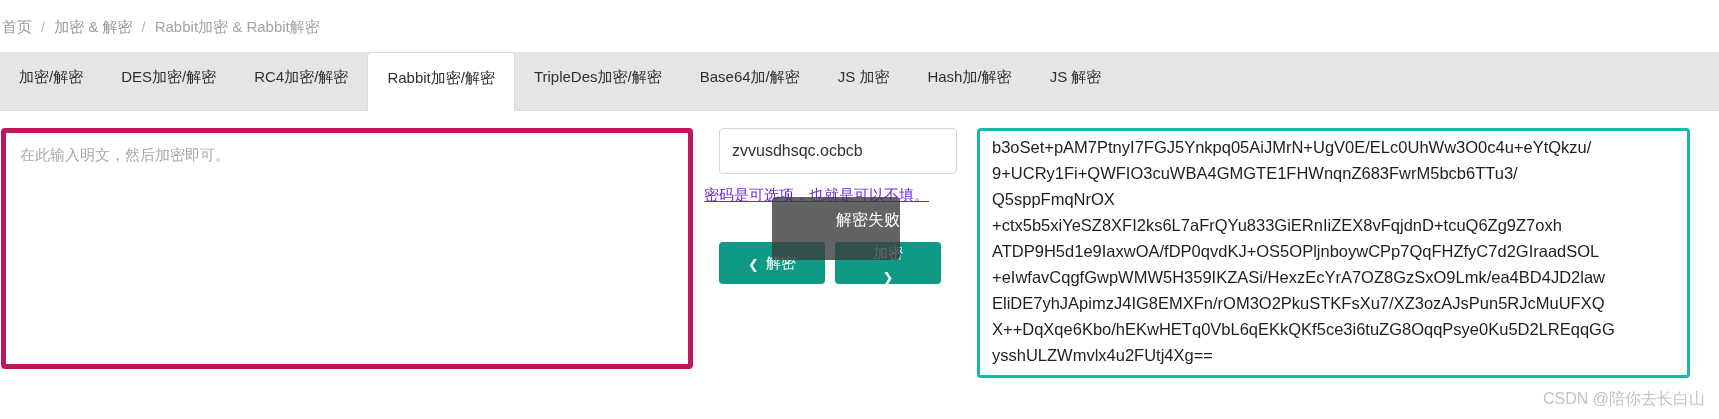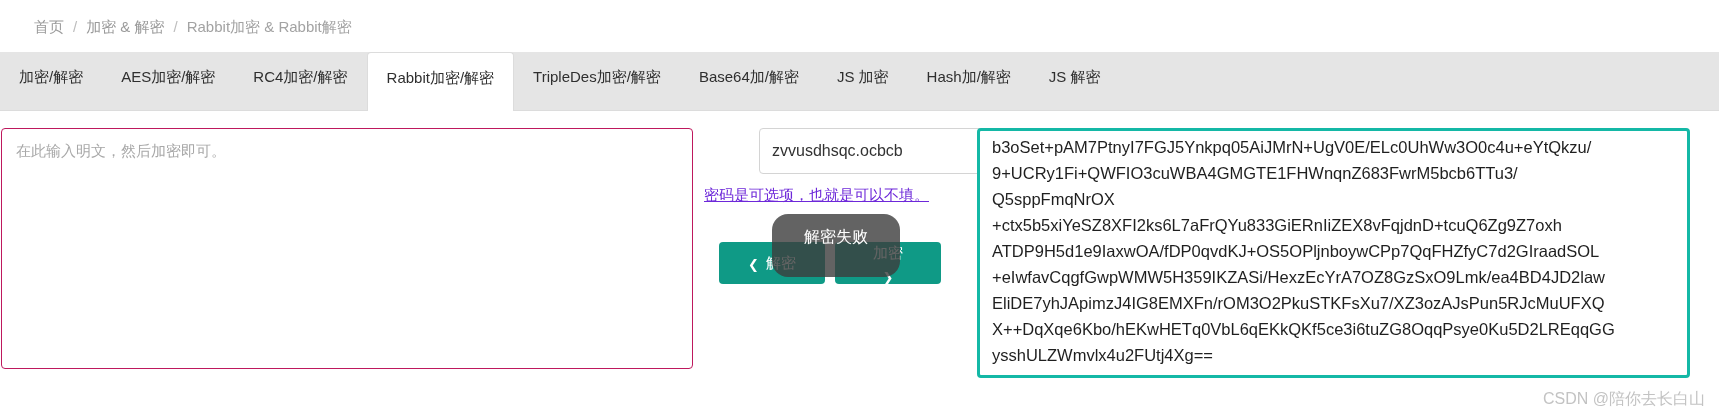--- a/index.html
+++ b/index.html
@@ -1,83 +1,83 @@
 <!DOCTYPE html>
 <html><head>
 <meta charset="utf-8">
 <style>
   html,body{margin:0;padding:0;background:#fff;}
   .screen{
     position:relative;width:1719px;height:419px;overflow:hidden;background:#fff;
     font-family:"Liberation Sans","DejaVu Sans",sans-serif;
   }
   
-  .breadcrumb{position:absolute;left:2px;top:18px;font-size:15px;color:#9b9b9b;white-space:nowrap;margin-left:32px;}
+  .breadcrumb{position:absolute;left:2px;top:18px;font-size:15px;color:#9b9b9b;white-space:nowrap;}
   .breadcrumb .crumb{color:#9b9b9b;cursor:pointer;}
   .breadcrumb .crumb.current{color:#a3a3a3;cursor:default;}
   .breadcrumb .sep{color:#bdbdbd;margin:0 9px;}
   
   .tabs{
     position:absolute;left:0;top:52px;width:100%;height:59px;box-sizing:border-box;
     border-bottom:1px solid #dcdcdc;display:flex;align-items:stretch;background:#e5e5e5;
   }
   .tab{
     display:flex;align-items:center;justify-content:center;box-sizing:border-box;
     padding:0 19px 8px;font-size:15px;color:#2f2f2f;cursor:pointer;white-space:nowrap;
   }
   .tab.active{
     background:#fff;border:1px solid #dcdcdc;border-bottom:none;border-radius:4px 4px 0 0;
     height:59px;position:relative;z-index:2;
   }
   
   .plain{
     position:absolute;left:1px;top:128px;width:692px;height:241px;box-sizing:border-box;
-    border:1px solid #be185d;border-radius:4px;padding:13px 14px;
+    border:5px solid #be185d;border-radius:4px;padding:13px 14px;
     font-family:inherit;font-size:15px;color:#333;resize:none;overflow:hidden;outline:none;background:#fff;
   }
   .plain::placeholder{color:#a8a8a8;opacity:1;}
   
   .pwd{
     position:absolute;left:719px;top:128px;width:238px;height:46px;box-sizing:border-box;
     border:1px solid #d4d4d4;border-radius:4px;padding:0 12px;outline:none;
-    font-family:inherit;font-size:16px;color:#333;background:#fff;margin-left:40px;
+    font-family:inherit;font-size:16px;color:#333;background:#fff;
   }
   .hint{position:absolute;left:704px;top:186px;font-size:15px;color:#6d28d9;white-space:nowrap;text-decoration:underline;}
   .btn{
     position:absolute;top:242px;width:106px;height:42px;border:none;border-radius:4px;
     background:var(--accent,#0f9a86);color:#fff;font-family:inherit;font-size:15px;
     display:flex;align-items:center;justify-content:center;gap:7px;cursor:pointer;padding:0;
   }
   .btn-decrypt{left:719px;}
   .btn-encrypt{left:835px;flex-direction:column;}
   .chev{font-size:13px;line-height:1;position:relative;top:1px;}
   .tooltip{
-    position:absolute;left:772px;top:214px;width:128px;height:63px;box-sizing:border-box;
-    background:rgba(60,60,60,0.8);border-radius:16px;color:#fff;font-size:16px;
-    text-align:center;padding-top:13px;z-index:5;pointer-events:none;
+    position:absolute;left:772px;top:197px;width:128px;height:63px;box-sizing:border-box;
+    background:rgba(60,60,60,0.8);border-radius:4px;color:#fff;font-size:16px;
+    text-align:right;padding-top:13px;z-index:5;pointer-events:none;
   }
   
   .cipher{
     position:absolute;left:977px;top:128px;width:713px;height:250px;box-sizing:border-box;
     border:3px solid #14b8a6;border-radius:4px;padding:3px 12px;outline:none;
     font-family:inherit;font-size:16.5px;line-height:26px;color:#1f1f1f;
     resize:none;overflow:hidden;white-space:pre;background:#fff;
   }
   .watermark{position:absolute;right:14px;top:389px;font-size:16px;color:#c3c3c3;white-space:nowrap;}
 </style>
 </head>
 <body>
 
 <div class="screen" style="--accent: #0f9a86;">
 
   <nav class="breadcrumb" id="breadcrumb"><span class="crumb">首页</span><span class="sep">/</span><span class="crumb">加密 &amp; 解密</span><span class="sep">/</span><span class="crumb current">Rabbit加密 &amp; Rabbit解密</span></nav>
 
   <div class="tabs" id="tabs">
       <div class="tab">加密/解密</div>
-      <div class="tab">AES加密/解密</div>
+      <div class="tab">DES加密/解密</div>
       <div class="tab">RC4加密/解密</div>
       <div class="tab active">Rabbit加密/解密</div>
       <div class="tab">TripleDes加密/解密</div>
       <div class="tab">Base64加/解密</div>
       <div class="tab">JS 加密</div>
       <div class="tab">Hash加/解密</div>
       <div class="tab">JS 解密</div>
     </div>
 
   <textarea class="plain" placeholder="在此输入明文，然后加密即可。" style=""></textarea>

